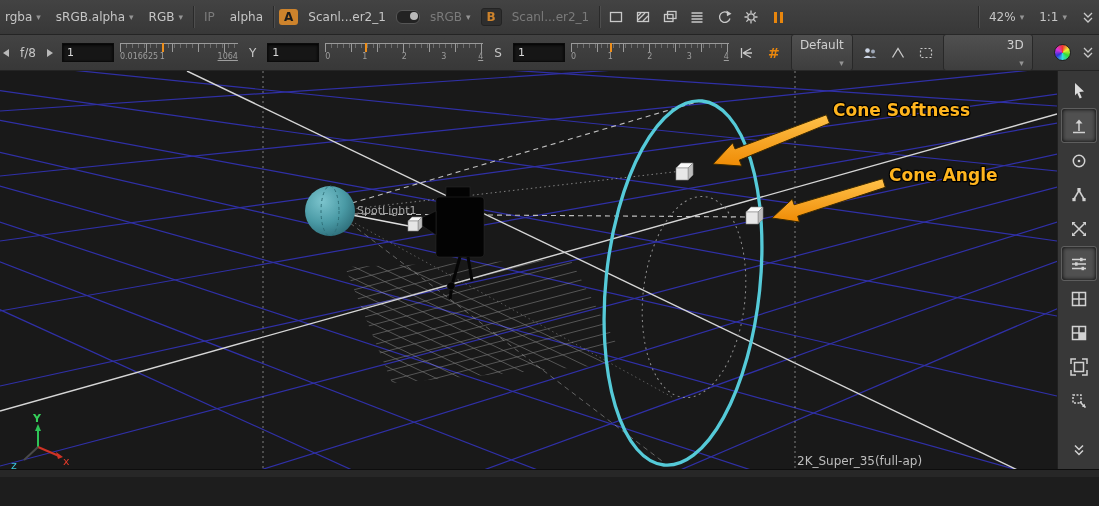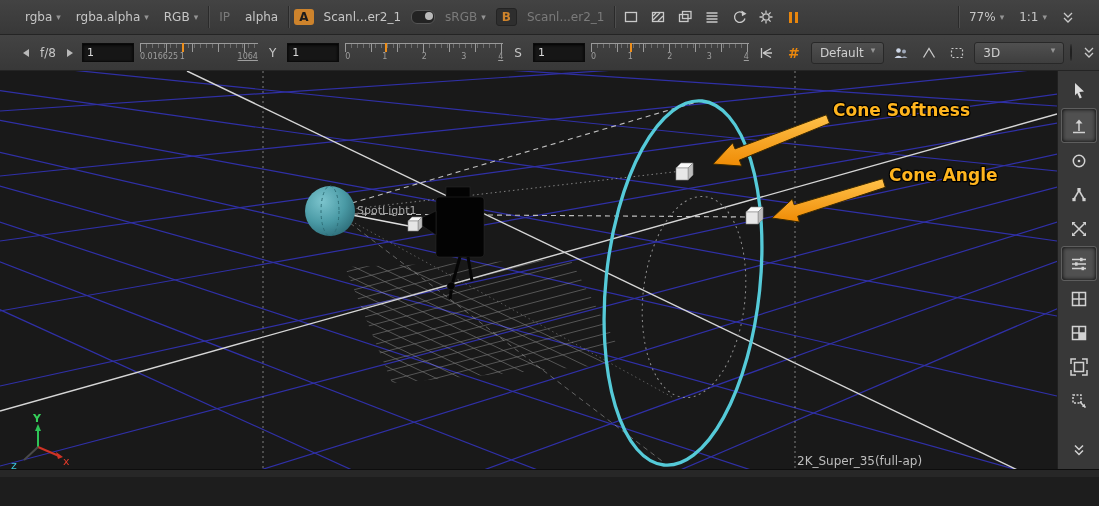--- a/index.html
+++ b/index.html
@@ -11,38 +11,38 @@
   .pane-icon{width:13px;height:13px;margin:0 7px 6px 8px;background:#2e2e2e;border:1px solid #6a6a6a;position:relative;}
   .pane-icon::after{content:"";position:absolute;left:2px;top:2px;width:4px;height:4px;background:#9a9a9a;}
   .tab{height:25px;display:flex;align-items:center;gap:9px;padding:0 12px;margin-left:12px;
        background:linear-gradient(#4b4b4b,#373737);border:1px solid #101010;border-bottom:none;
        border-radius:6px 6px 0 0;}
   .tab-label{color:#ddb277;font-size:12.5px;}
   .tab-close{color:#9a9a9a;font-size:13px;line-height:10px;}
 
   
   .toolbar{display:flex;align-items:center;background:linear-gradient(#434343,#383838);
-           border-bottom:1px solid #242424;padding:0 20px;gap:5px;}
+           border-bottom:1px solid #242424;padding:0 0;gap:5px;}
   .row1{height:34px;}
   .row2{height:35px;gap:6px;}
   .tbtn{display:inline-flex;align-items:center;gap:4px;padding:2px 5px;color:#c6c6c6;white-space:nowrap;}
   .muted{color:#7b7b7b;}
   .caret{font-size:9px;color:#949494;line-height:8px;}
   .vsep{width:1px;height:22px;background:#2a2a2a;box-shadow:1px 0 0 #4e4e4e;flex:0 0 auto;}
   .badge-a{background:#cd832c;color:#1c1c1c;font-weight:bold;padding:1px 5px;border-radius:3px;font-size:12px;}
   .badge-b{background:#2e2e2e;color:#cd832c;font-weight:bold;padding:1px 5px;border-radius:3px;border:1px solid #232323;font-size:12px;}
   .pill{width:22px;height:12px;border-radius:6px;background:#232323;border:1px solid #555;position:relative;}
   .pill::after{content:"";position:absolute;right:1px;top:1px;width:8px;height:8px;border-radius:50%;background:#b9b9b9;}
   .ibtn{width:22px;height:22px;display:inline-flex;align-items:center;justify-content:center;flex:0 0 auto;}
   .pause{display:inline-flex;gap:3px;}
   .pause span{display:block;width:3px;height:11px;background:#e8860d;}
   .push{margin-left:auto;}
   .hash{color:#e8860d;font-weight:bold;font-size:14px;}
-  .drop{display:inline-flex;align-items:flex-start;gap:7px;padding:3px 8px;background:linear-gradient(#505050,#3e3e3e);
-        border:1px solid #282828;border-radius:3px;color:#cfcfcf;}
+  .drop{display:inline-flex;align-items:flex-end;gap:7px;padding:3px 8px;background:linear-gradient(#505050,#3e3e3e);
+        border:1px solid #282828;border-radius:3px;color:#cfcfcf;flex-direction:column;}
   .drop-wide{min-width:72px;justify-content:space-between;}
   .num{width:42px;height:17px;background:#161616;border:1px solid #0b0b0b;box-shadow:inset 0 1px 3px #000;
        color:#d8d8d8;font-size:11px;padding:0 4px;font-family:"DejaVu Sans",sans-serif;}
   .tri-l{width:0;height:0;border-top:4px solid transparent;border-bottom:4px solid transparent;border-right:6px solid #b9b9b9;}
   .tri-r{width:0;height:0;border-top:4px solid transparent;border-bottom:4px solid transparent;border-left:6px solid #b9b9b9;}
 
   .ruler{position:relative;flex:0 0 auto;}
   .w118{width:118px;} .w158{width:158px;}
   .ticks{height:8px;border-top:1px solid #9a9a9a;
          background:repeating-linear-gradient(90deg,#9a9a9a 0 1px,transparent 1px 26px),
@@ -78,21 +78,21 @@
 
 <div class="app">
 
 
   <div class="toolbar row1">
     <span class="tbtn">
       <span>rgba</span>
       <span class="caret">▾</span>
     </span>
     <span class="tbtn">
-      <span>rgba.alpha</span>
+      <span>sRGB.alpha</span>
       <span class="caret">▾</span>
     </span>
     <span class="tbtn">
       <span>RGB</span>
       <span class="caret">▾</span>
     </span>
     <span class="vsep"></span>
     <span class="tbtn muted">IP</span>
     <span class="tbtn">alpha</span>
     <span class="vsep"></span>
@@ -141,21 +141,21 @@
         <path class="icn" d="M12,8 H14.5 M10.8,10.8 L12.6,12.6 M8,12 V14.5 M5.2,10.8 L3.4,12.6 M4,8 H1.5 M5.2,5.2 L3.4,3.4 M8,4 V1.5 M10.8,5.2 L12.6,3.4"></path>
         </svg>
     </span>
     <span class="ibtn pause">
         <span></span>
         <span></span>
       </span>
 
     <span class="vsep push"></span>
     <span class="tbtn">
-      <span>77%</span>
+      <span>42%</span>
       <span class="caret">▾</span>
     </span>
     <span class="tbtn">
       <span>1:1</span>
       <span class="caret">▾</span>
     </span>
     <span class="ibtn">
       <svg width="14" height="15">
           <polyline class="icn" points="3,3 7,7 11,3"></polyline>
           <polyline class="icn" points="3,8 7,12 11,8"></polyline>

